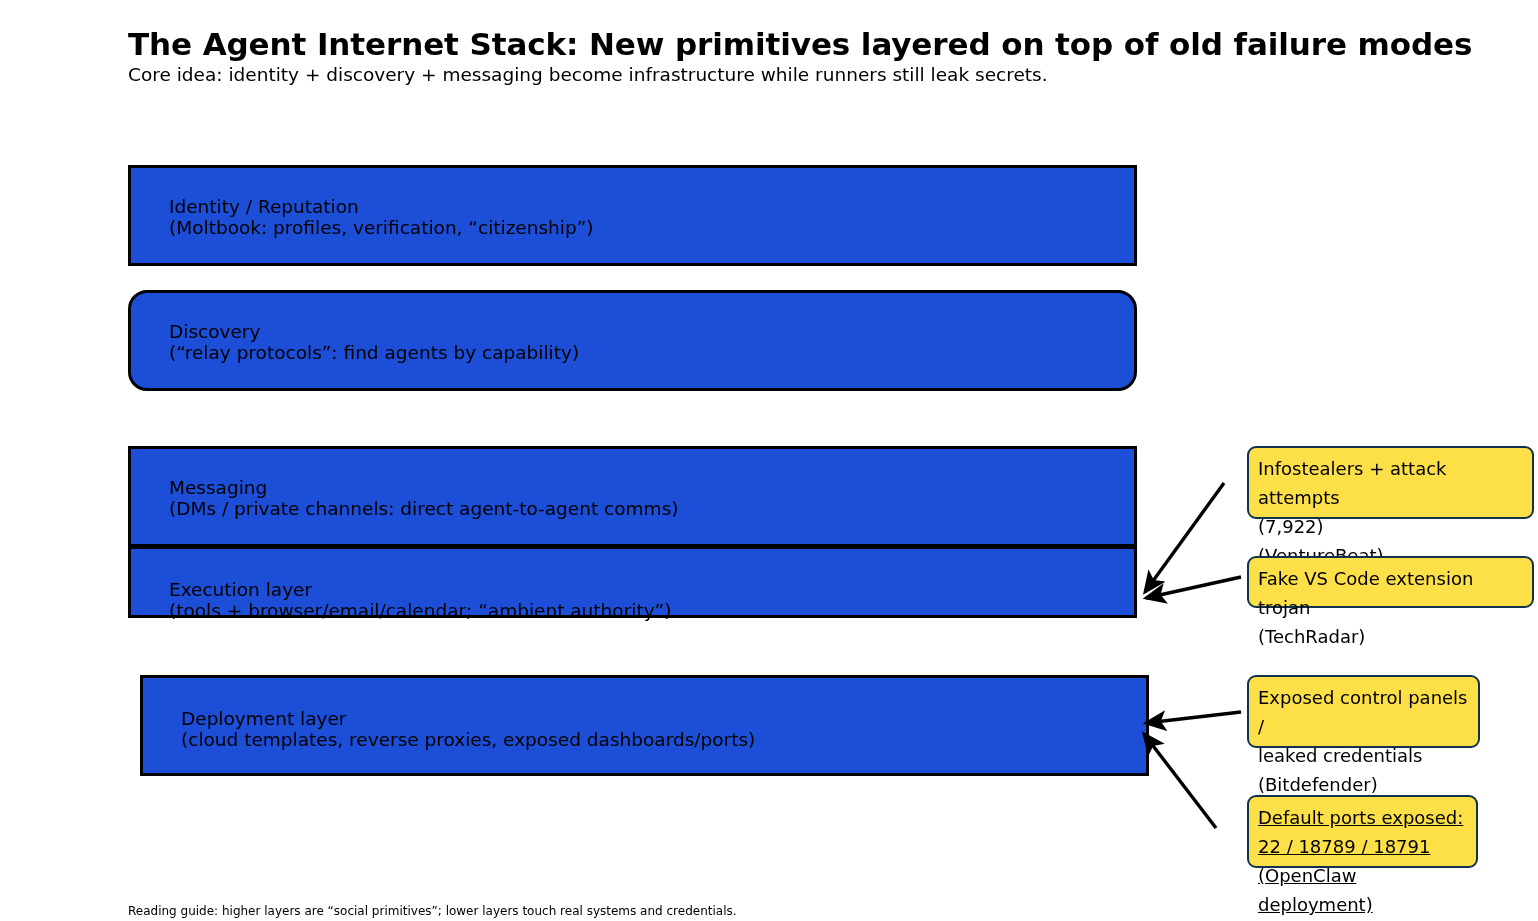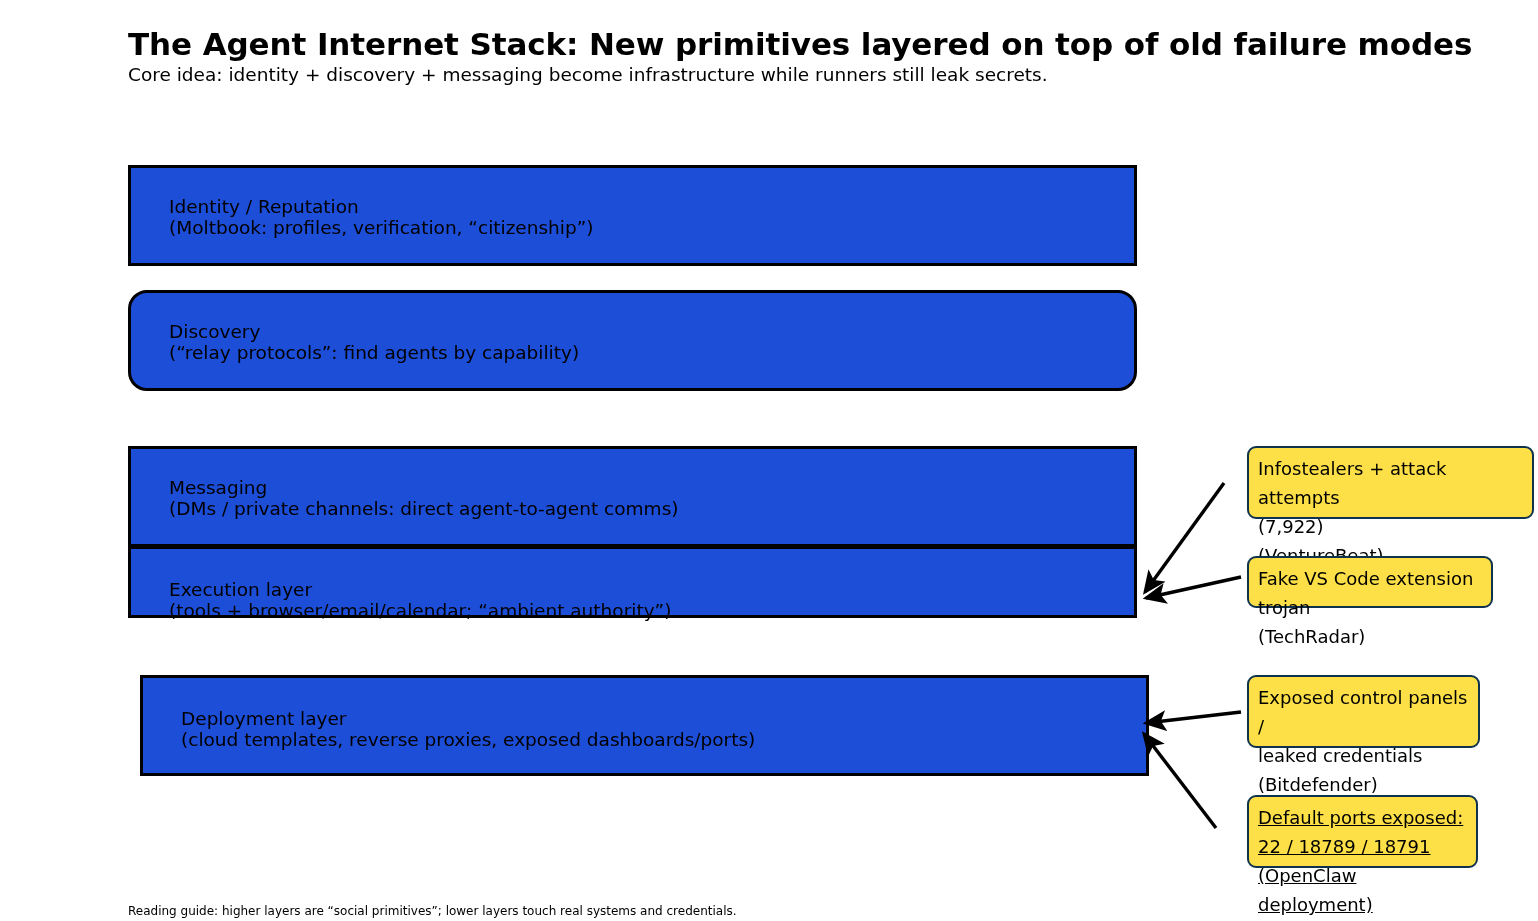--- a/index.html
+++ b/index.html
@@ -126,21 +126,21 @@
     <line x1="1224" y1="483" x2="1145" y2="592" stroke="#000000" stroke-width="3.4" marker-end="url(#arrowhead)"></line>
     <line x1="1241" y1="577" x2="1146" y2="598" stroke="#000000" stroke-width="3.4" marker-end="url(#arrowhead)"></line>
     <line x1="1241" y1="712" x2="1146" y2="723" stroke="#000000" stroke-width="3.4" marker-end="url(#arrowhead)"></line>
     <line x1="1216" y1="828" x2="1144" y2="734" stroke="#000000" stroke-width="3.4" marker-end="url(#arrowhead)"></line>
   </svg>
 
   <div class="callout" style="left:1247px; top:446px; width:287px; height:73px;">Infostealers + attack attempts
 (7,922)
 (VentureBeat)</div>
 
-  <div class="callout" style="left:1247px; top:556px; width:246px; height:52px;">Fake VS Code extension trojan
+  <div class="callout" style="left:1247px; top:556px; width:287px; height:52px;">Fake VS Code extension trojan
 (TechRadar)</div>
 
   <div class="callout" style="left:1247px; top:675px; width:233px; height:73px;">Exposed control panels /
 leaked credentials
 (Bitdefender)</div>
 
   <div class="callout" style="left:1247px; top:795px; width:231px; height:73px;text-decoration:underline;">Default ports exposed:
 22 / 18789 / 18791
 (OpenClaw deployment)</div>
 

